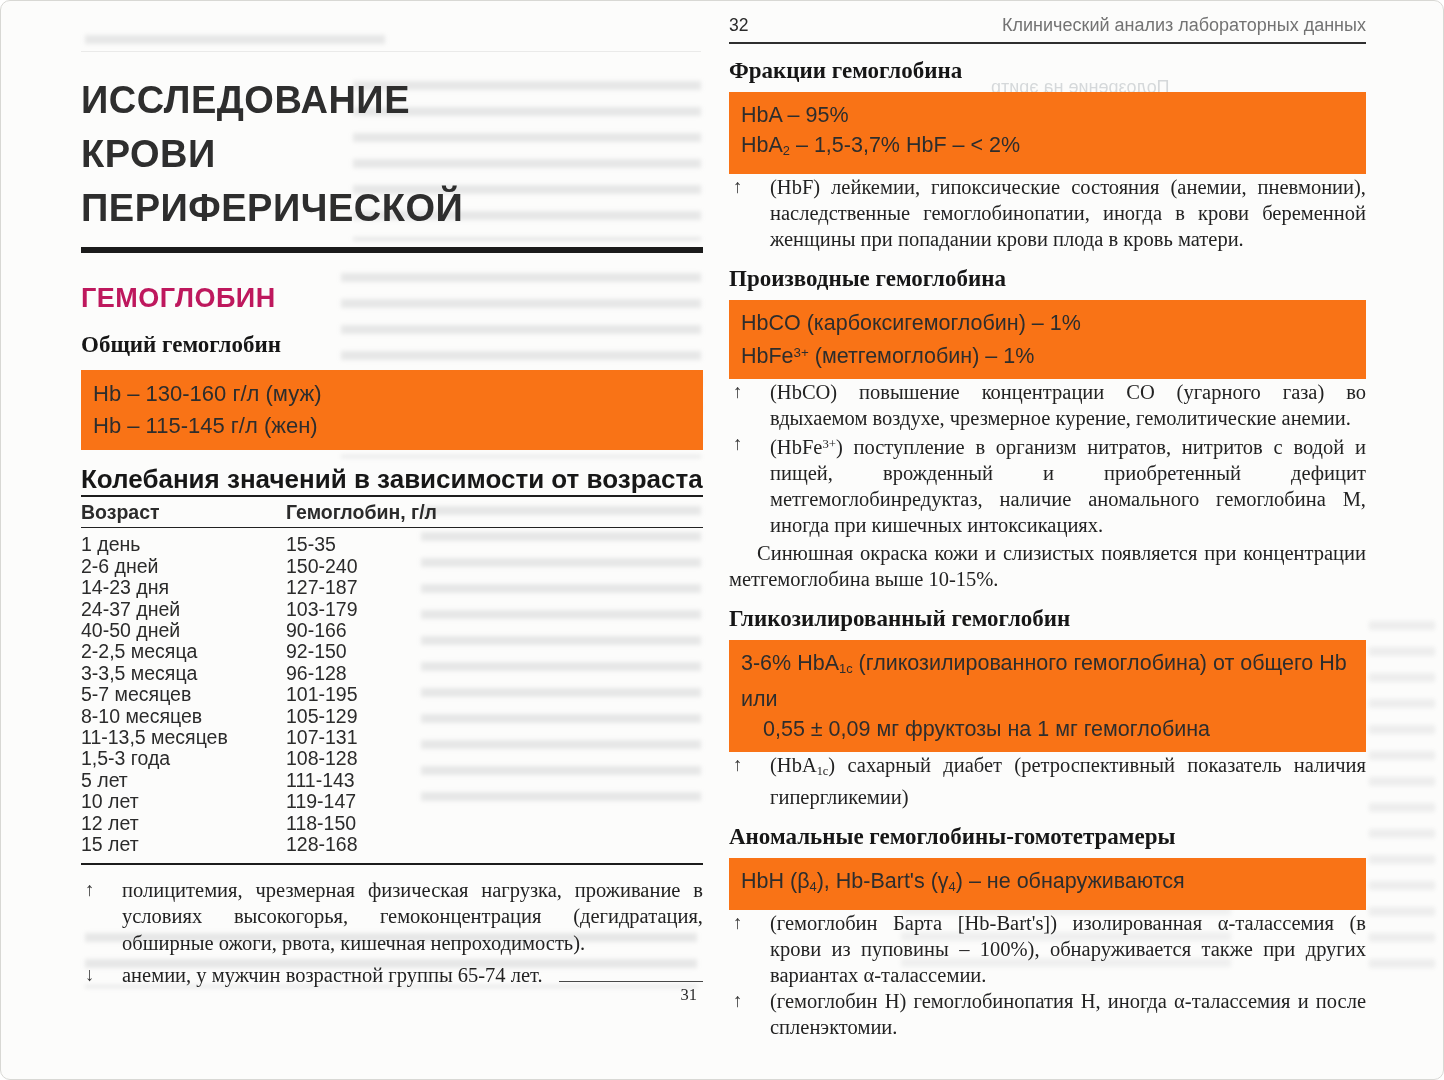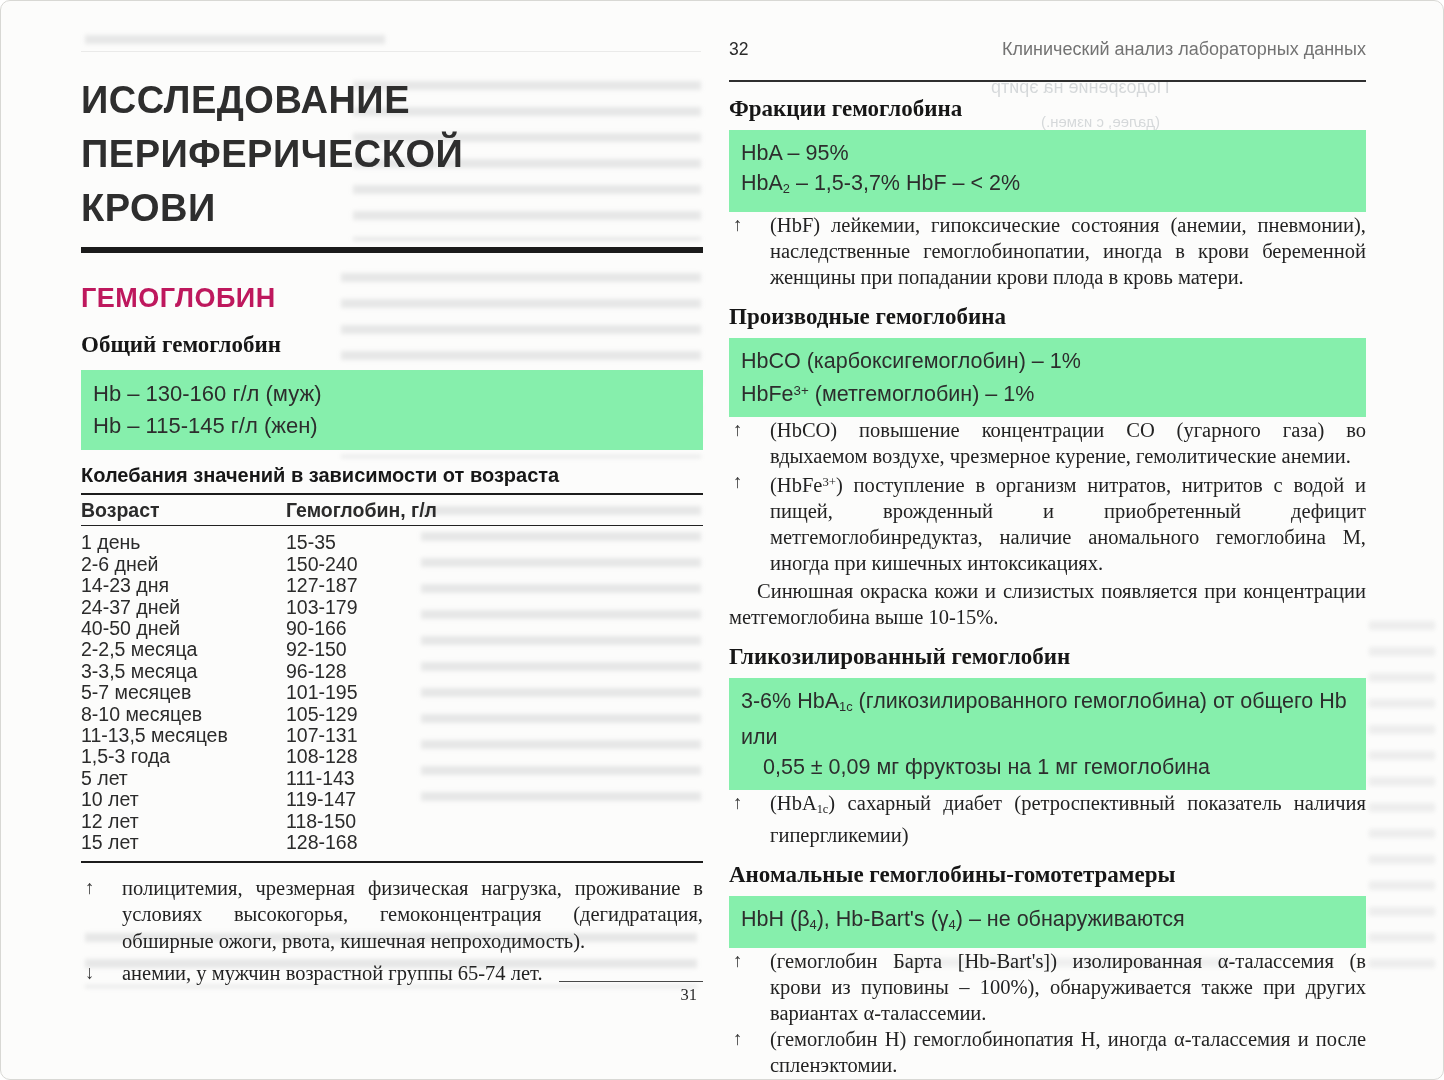--- a/index.html
+++ b/index.html
@@ -27,40 +27,40 @@
   .page{position:absolute; top:0; z-index:2;}
   .page-left{left:80px; width:622px;}
   .page-right{left:728px; width:637px;}
   
   .lp-title{margin-top:72px; font-weight:700; font-size:38px; line-height:54px;
     letter-spacing:.5px; color:#2e2e2e;}
   .rule-thick{height:6px; background:#1b1b1b; margin-top:12px;}
   .lp-section{margin-top:30px; font-weight:700; font-size:27px; color:#be185d; letter-spacing:.5px;}
   .h-serif{font-family:"Liberation Serif", serif; font-weight:700; font-size:23px; color:#161616;}
   .lp-sub{margin-top:18px;}
-  .hl-box{background:#86efac; padding:8px 12px; color:#2d2d2d;}
+  .hl-box{background:#f97316; padding:8px 12px; color:#2d2d2d;}
   .lp-box{margin-top:12px;}
   .hl-line{font-size:22px; line-height:32px; font-family:"Liberation Sans", sans-serif;}
-  .lp-table-title{margin-top:14px; font-weight:700; font-size:20px; color:#171717;
-    padding-bottom:6px; border-bottom:2.5px solid #1c1c1c;}
+  .lp-table-title{margin-top:14px; font-weight:700; font-size:26px; color:#171717;
+    border-bottom:2.5px solid #1c1c1c;}
   .trow{display:flex; font-size:19.5px; line-height:21.4px;}
   .trow .c1{width:205px;}
   .thead{font-weight:700; padding:5px 0 4px 0; border-bottom:1.8px solid #222;}
   .tbody{padding:6px 0 7px 0; border-bottom:2.5px solid #1c1c1c;}
   .notes{margin-top:12px;}
   .note{display:flex; font-family:"Liberation Serif", serif; font-size:20.5px;
     line-height:26.5px; color:#222; margin-top:6px;}
   .note .arrow{width:37px; flex:none; padding-left:4px; font-size:19px; color:#3a3a3a;}
   .note .ntext{flex:1; text-align:justify;}
   .lp-footer{position:absolute; left:80px; top:980px; width:622px; z-index:2;font-family:Liberation Serif, serif;}
   .lp-footer .fo{width:138px; margin-left:auto; border-top:1.5px solid #474747;
     text-align:right; padding:3px 6px 0 0; font-size:16.5px; color:#2c2c2c;}
   
-  .rp-header{margin-top:38px; display:flex; justify-content:space-between;
-    align-items:baseline; border-bottom:2px solid #2f2f2f; padding-bottom:20px;text-align:center;}
+  .rp-header{margin-top:14px; display:flex; justify-content:space-between;
+    align-items:baseline; border-bottom:2px solid #2f2f2f; padding-bottom:6px;text-align:center;}
   .rp-pageno{font-size:17.5px; color:#2a2a2a;}
   .rp-runhead{font-size:18px; color:#737373;}
   .rp-h{margin-top:14px;}
   .rp-box{margin-top:8px;}
   .rp-box .hl-line{font-size:21.5px; line-height:30px;}
   .rp-box .cont{padding-left:22px;}
   .rp .note{font-size:20.5px; line-height:26px; margin-top:0;}
   .rp-note1{margin-top:8px;}
   .rp-note2{margin-top:6px;}
   .rp-note3{margin-top:4px;}
@@ -83,22 +83,22 @@
   <div class="ghost" style="left:1368px; top:620px; width:66px; height:360px; opacity:.7;"></div>
   <div class="ghost" style="left:900px; top:905px; width:330px; height:75px; opacity:.6;"></div>
   <span class="ghost-text" style="left:990px; top:76px; font-size:18px;">Подозрение на эритр</span>
   <span class="ghost-text" style="left:1040px; top:112px; font-size:15px;">(далее, с измен.)</span>
   <span class="ghost-text" style="left:990px; top:150px; font-size:17px;">Повышение уровня Hb</span>
 
   <div class="page page-left">
 
     <div class="lp-title">
       <div>ИССЛЕДОВАНИЕ</div>
+      <div>КРОВИ</div>
       <div>ПЕРИФЕРИЧЕСКОЙ</div>
-      <div>КРОВИ</div>
     </div>
     <div class="rule-thick"></div>
 
     <div class="lp-section">ГЕМОГЛОБИН</div>
     <div class="h-serif lp-sub">Общий гемоглобин</div>
 
     <div class="hl-box lp-box">
       <div class="hl-line">Hb – 130-160 г/л (муж)</div>
       <div class="hl-line">Hb – 115-145 г/л (жен)</div>
     </div>

